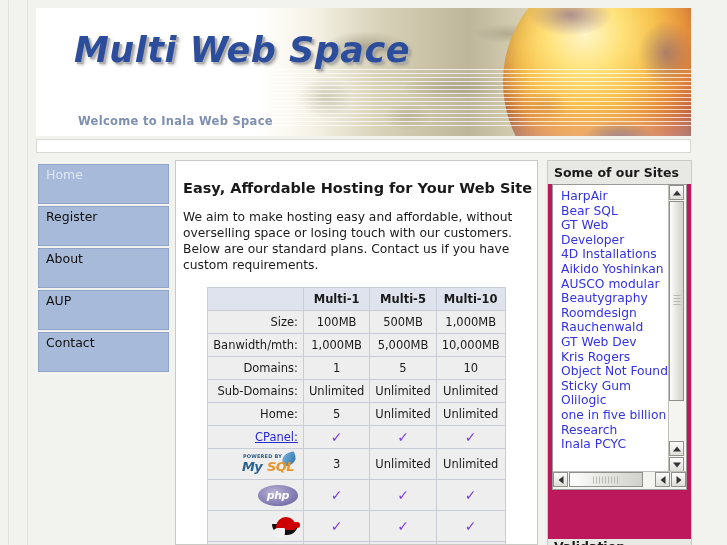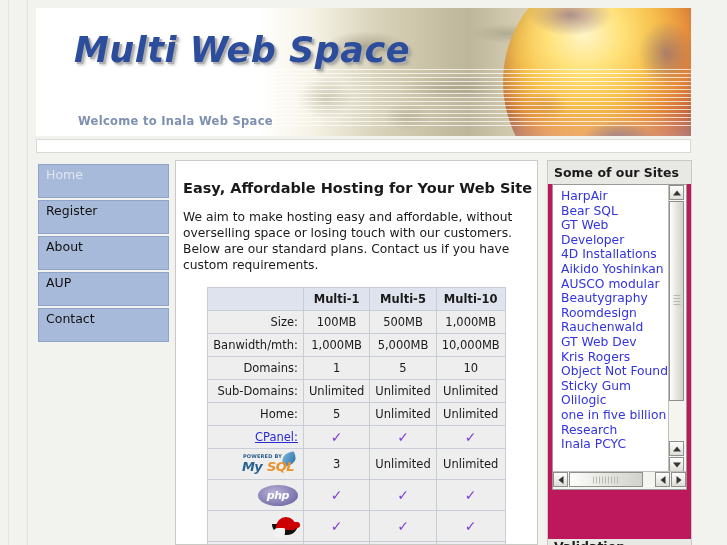--- a/index.html
+++ b/index.html
@@ -97,21 +97,21 @@
     position: absolute; left: 36px; top: 139px; width: 655px; height: 14px;
     background: #ffffff; border: 1px solid #d8d8d4; box-sizing: border-box;
   }
 
   
   #nav {
     position: absolute; left: 38px; top: 164px; width: 131px;
   }
   .nav-item {
     display: block; box-sizing: border-box;
-    height: 34px; line-height: 20px;
+    height: 40px; line-height: 20px;
     margin-bottom: 2px; padding-left: 7px;
     background: #a8bada;
     border: 1px solid #8fa4c8;
     color: #111111; font-size: 12.5px;
     text-decoration: none;
     white-space: nowrap;
     cursor: pointer;
   }
   .nav-item.current { color: #dfe6f2; }
 

